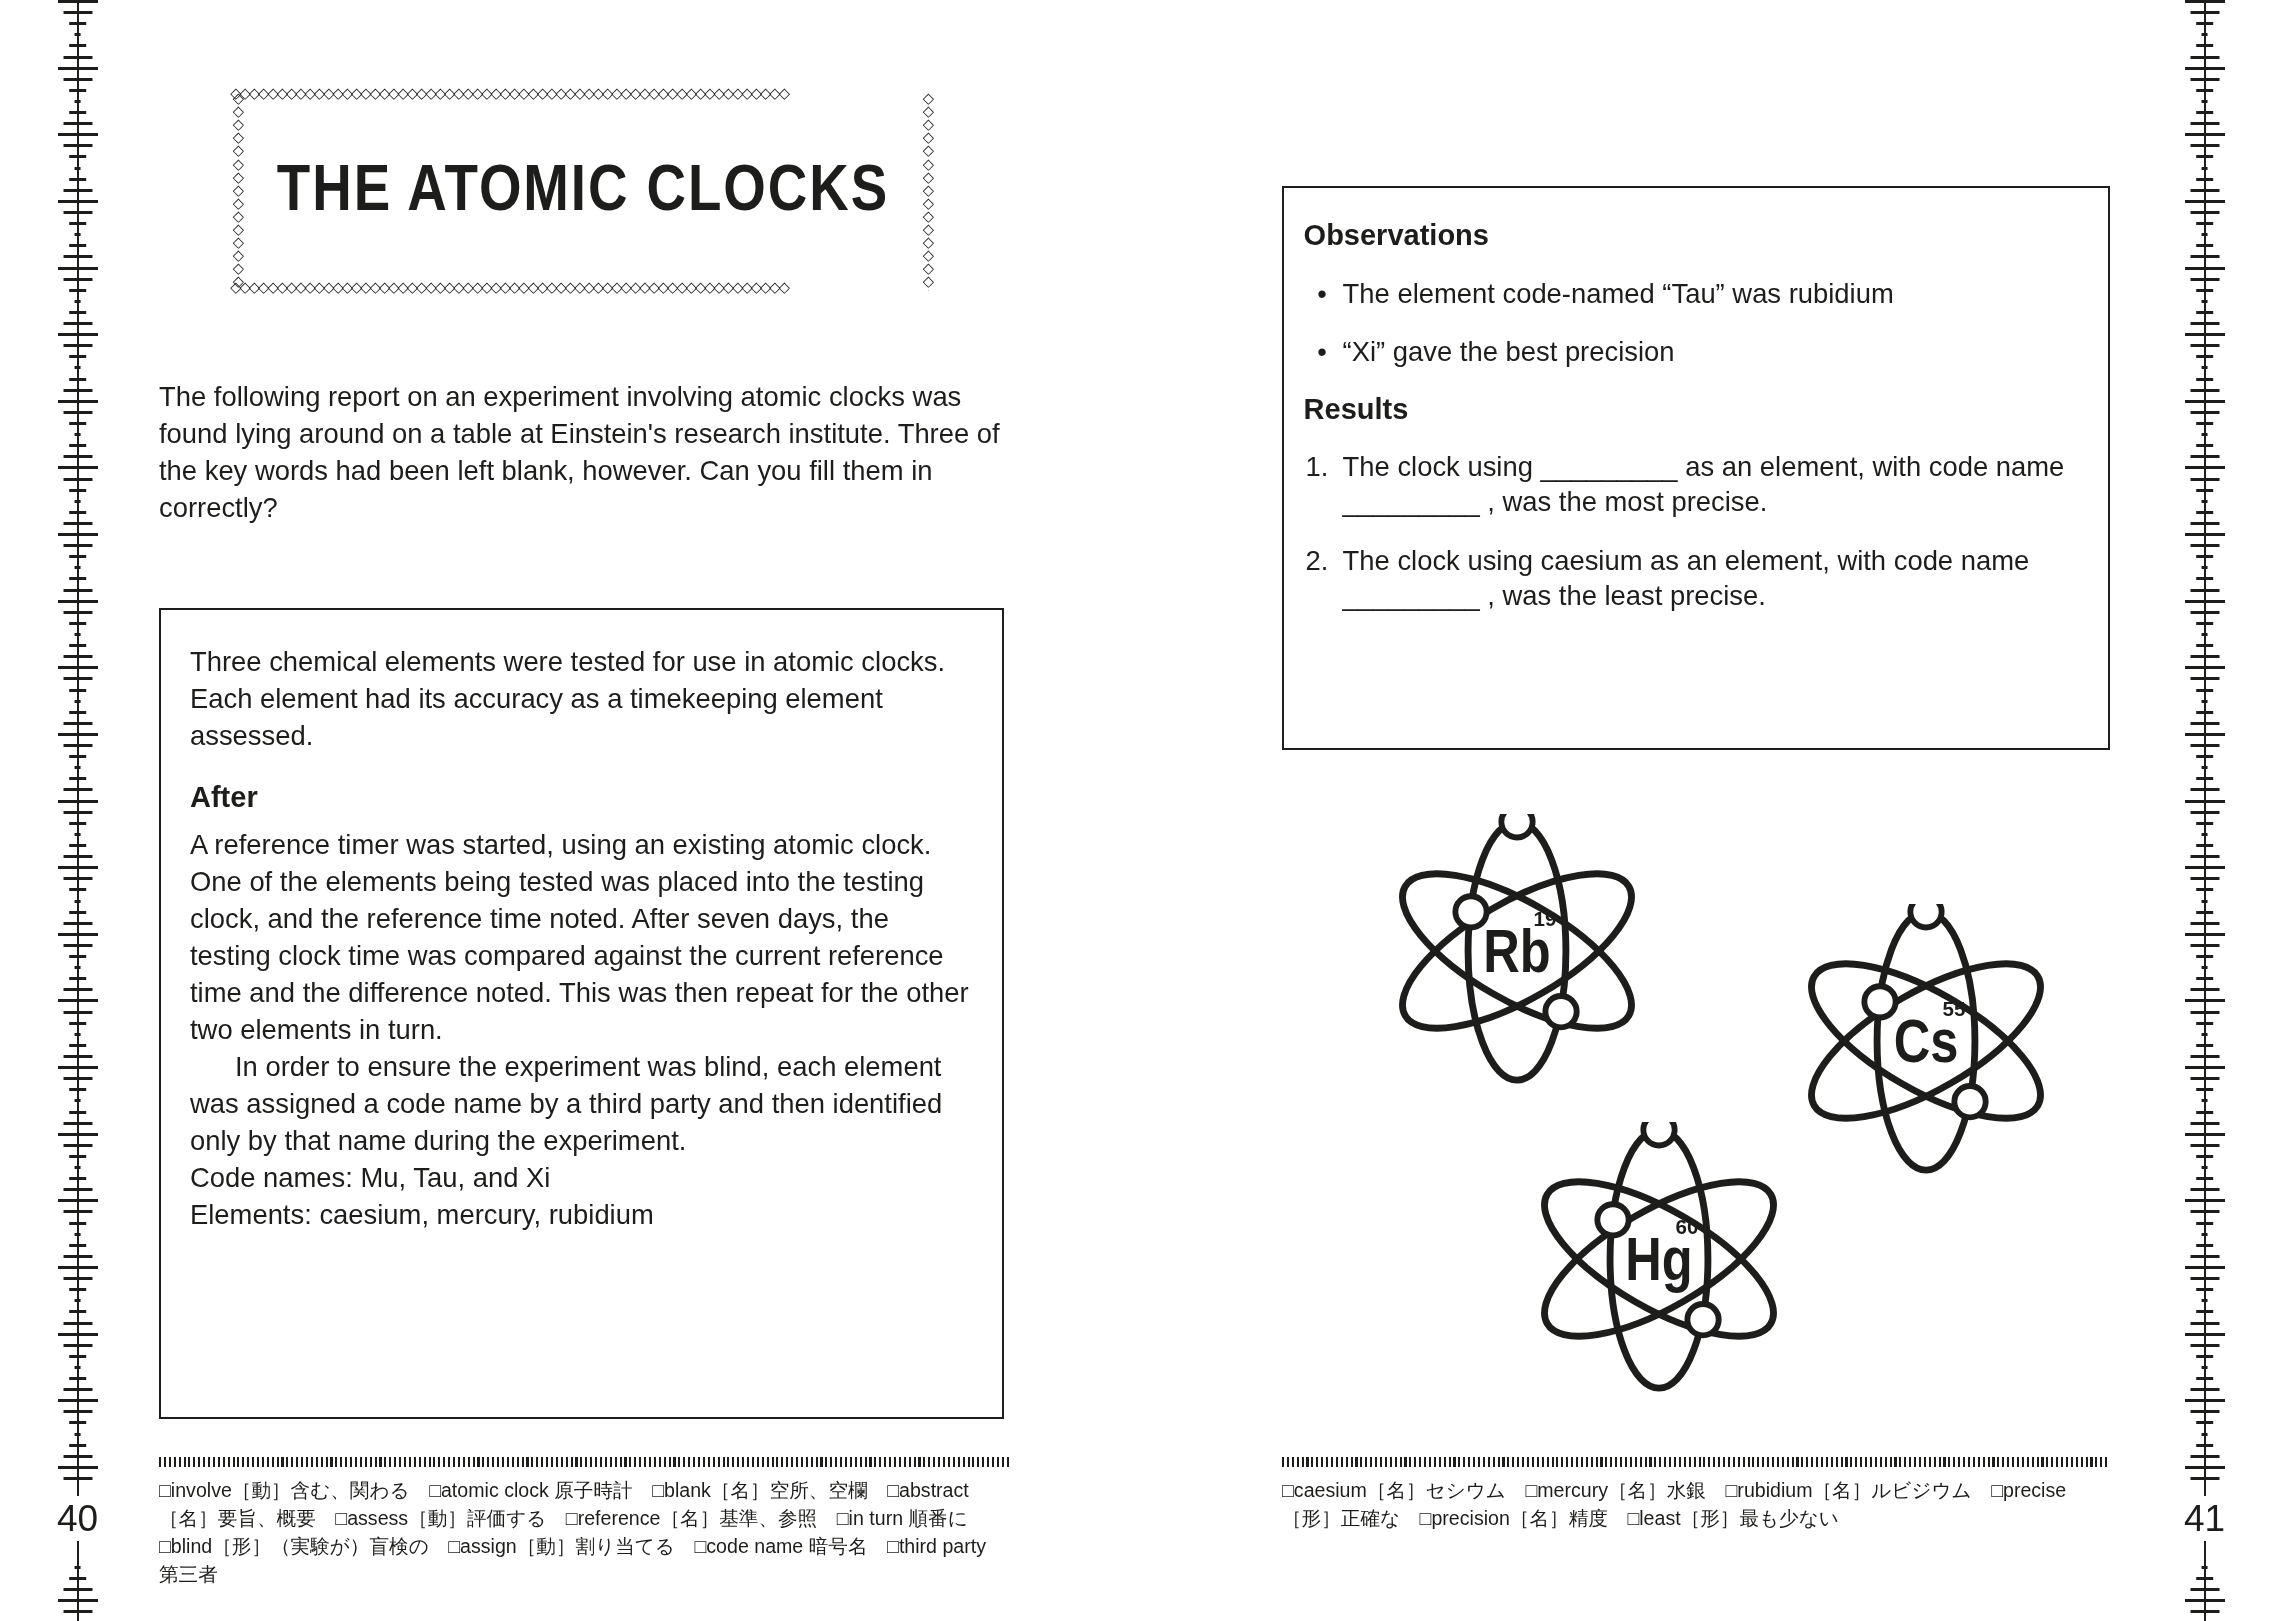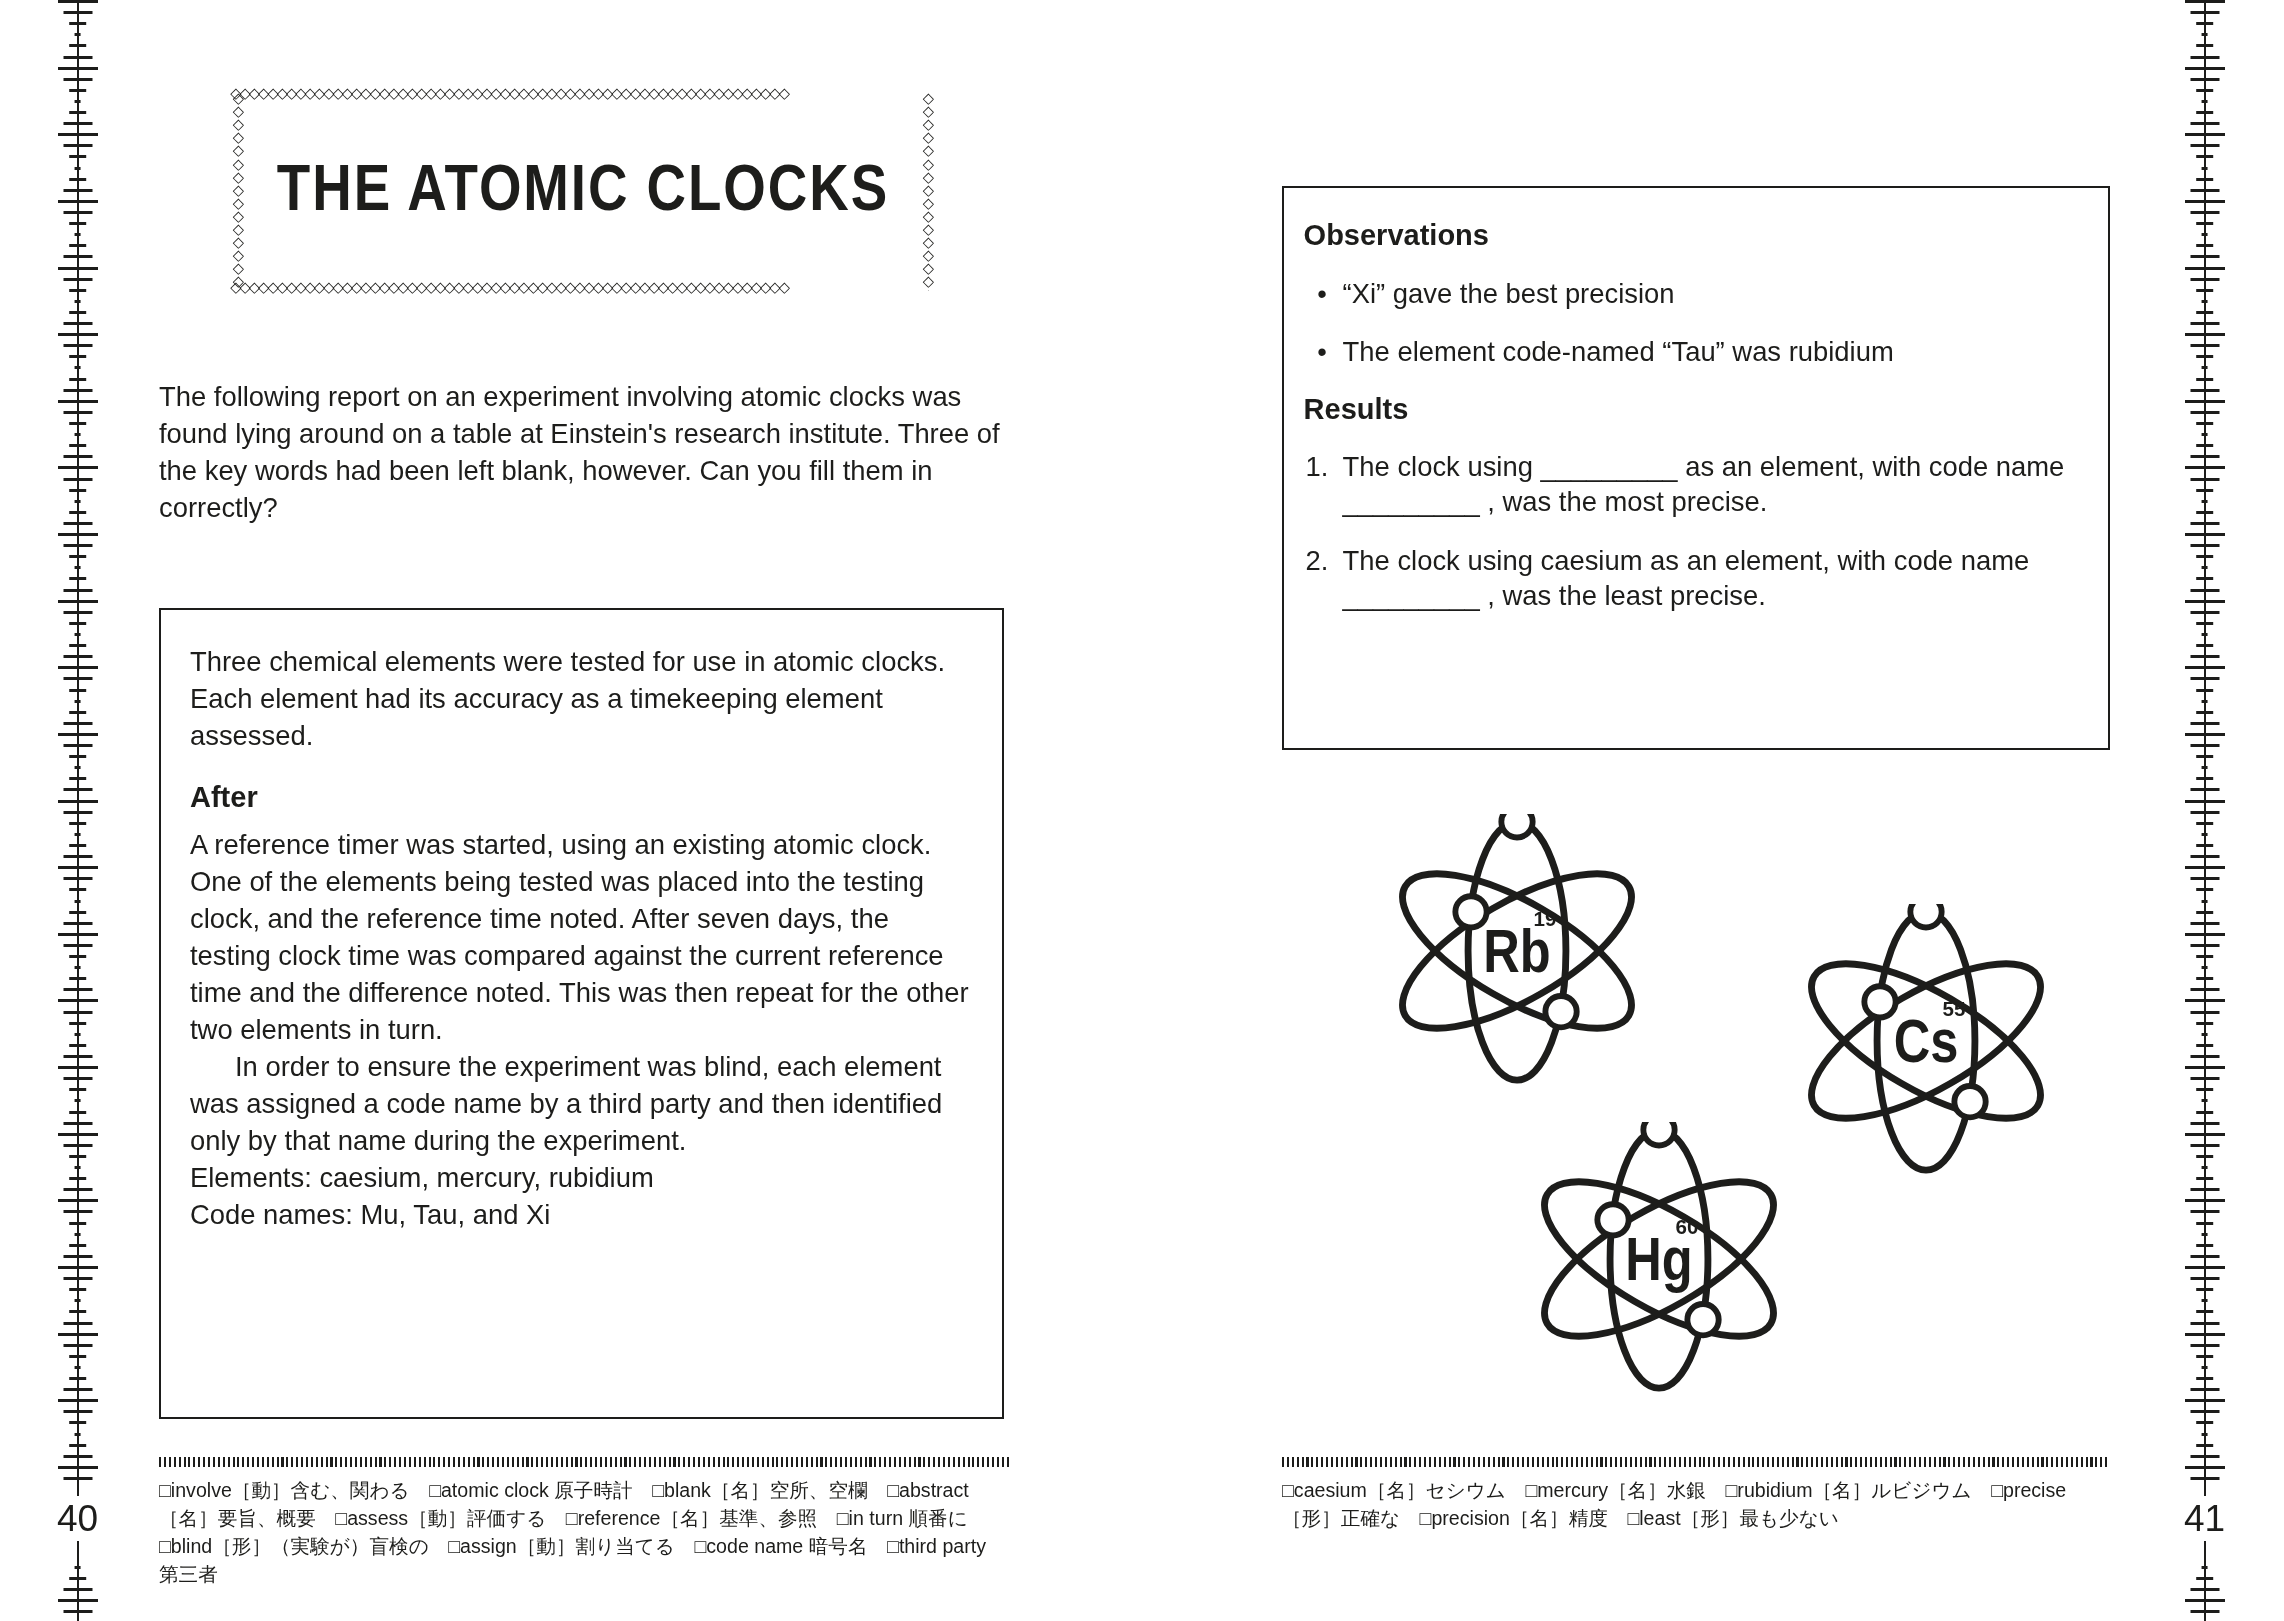--- a/index.html
+++ b/index.html
@@ -366,32 +366,32 @@
 
   <p class="intro">The following report on an experiment involving atomic clocks was found lying around on a table at Einstein's research institute. Three of the key words had been left blank, however. Can you fill them in correctly?</p>
 
   <section class="report-box">
     <p>Three chemical elements were tested for use in atomic clocks. Each element had its accuracy as a timekeeping element assessed.</p>
 
     <h2 class="sec-gap">After</h2>
     <p>A reference timer was started, using an existing atomic clock. One of the elements being tested was placed into the testing clock, and the reference time noted. After seven days, the testing clock time was compared against the current reference time and the difference noted. This was then repeat for the other two elements in turn.</p>
     <p class="indent">In order to ensure the experiment was blind, each element was assigned a code name by a third party and then identified only by that name during the experiment.</p>
 
+    <p class="vline">Code names: Mu, Tau, and Xi</p>
     <p class="vline">Elements: caesium, mercury, rubidium</p>
-    <p class="vline">Code names: Mu, Tau, and Xi</p>
   </section>
 
   <div class="tickrule" id="ruleL"></div>
   <p class="vocab" id="vocabL">□involve［動］含む、関わる　□atomic clock 原子時計　□blank［名］空所、空欄　□abstract［名］要旨、概要　□assess［動］評価する　□reference［名］基準、参照　□in turn 順番に　□blind［形］（実験が）盲検の　□assign［動］割り当てる　□code name 暗号名　□third party 第三者</p>
 
   <section class="res-box">
     <h2>Observations</h2>
     <ul class="obs-list">
+      <li>The element code-named “Tau” was rubidium</li>
       <li>“Xi” gave the best precision</li>
-      <li>The element code-named “Tau” was rubidium</li>
     </ul>
     <h2>Results</h2>
     <ol class="results-list">
       <li>The clock using _________ as an element, with code name _________ , was the most precise.</li>
       <li>The clock using caesium as an element, with code name _________ , was the least precise.</li>
     </ol>
   </section>
 
   <div class="atom" id="atom-rb">
     <svg viewBox="-140 -140 280 280">

